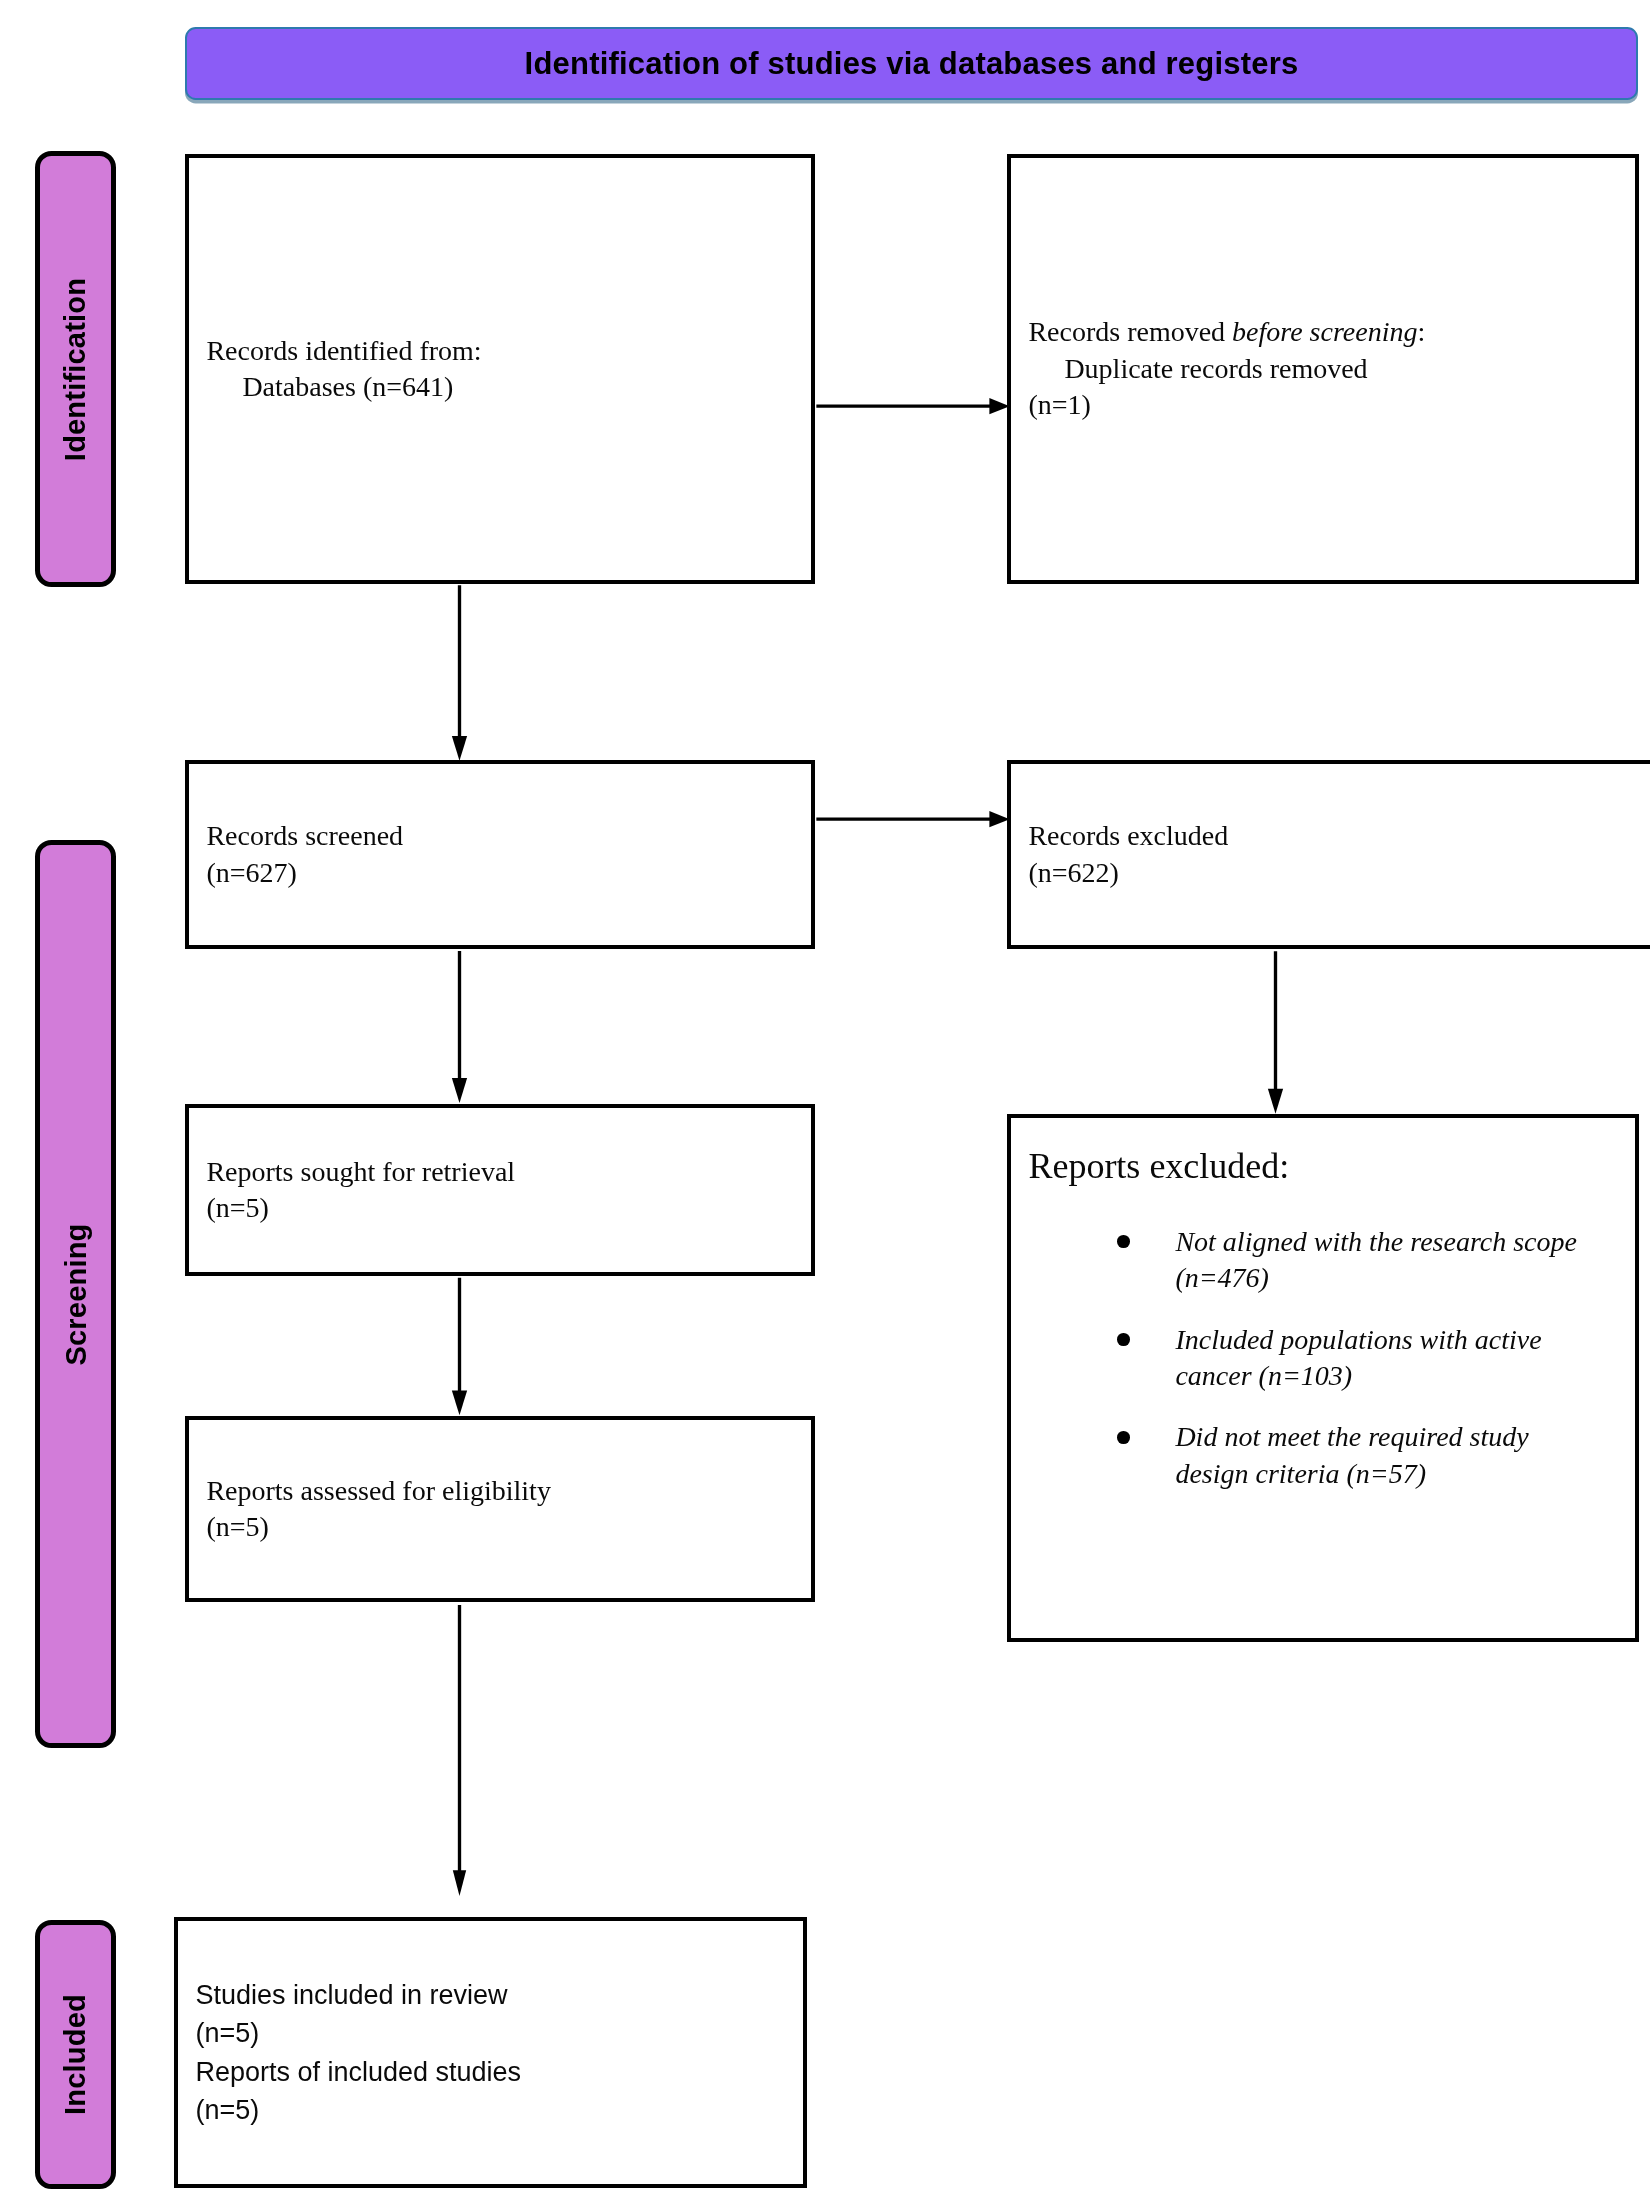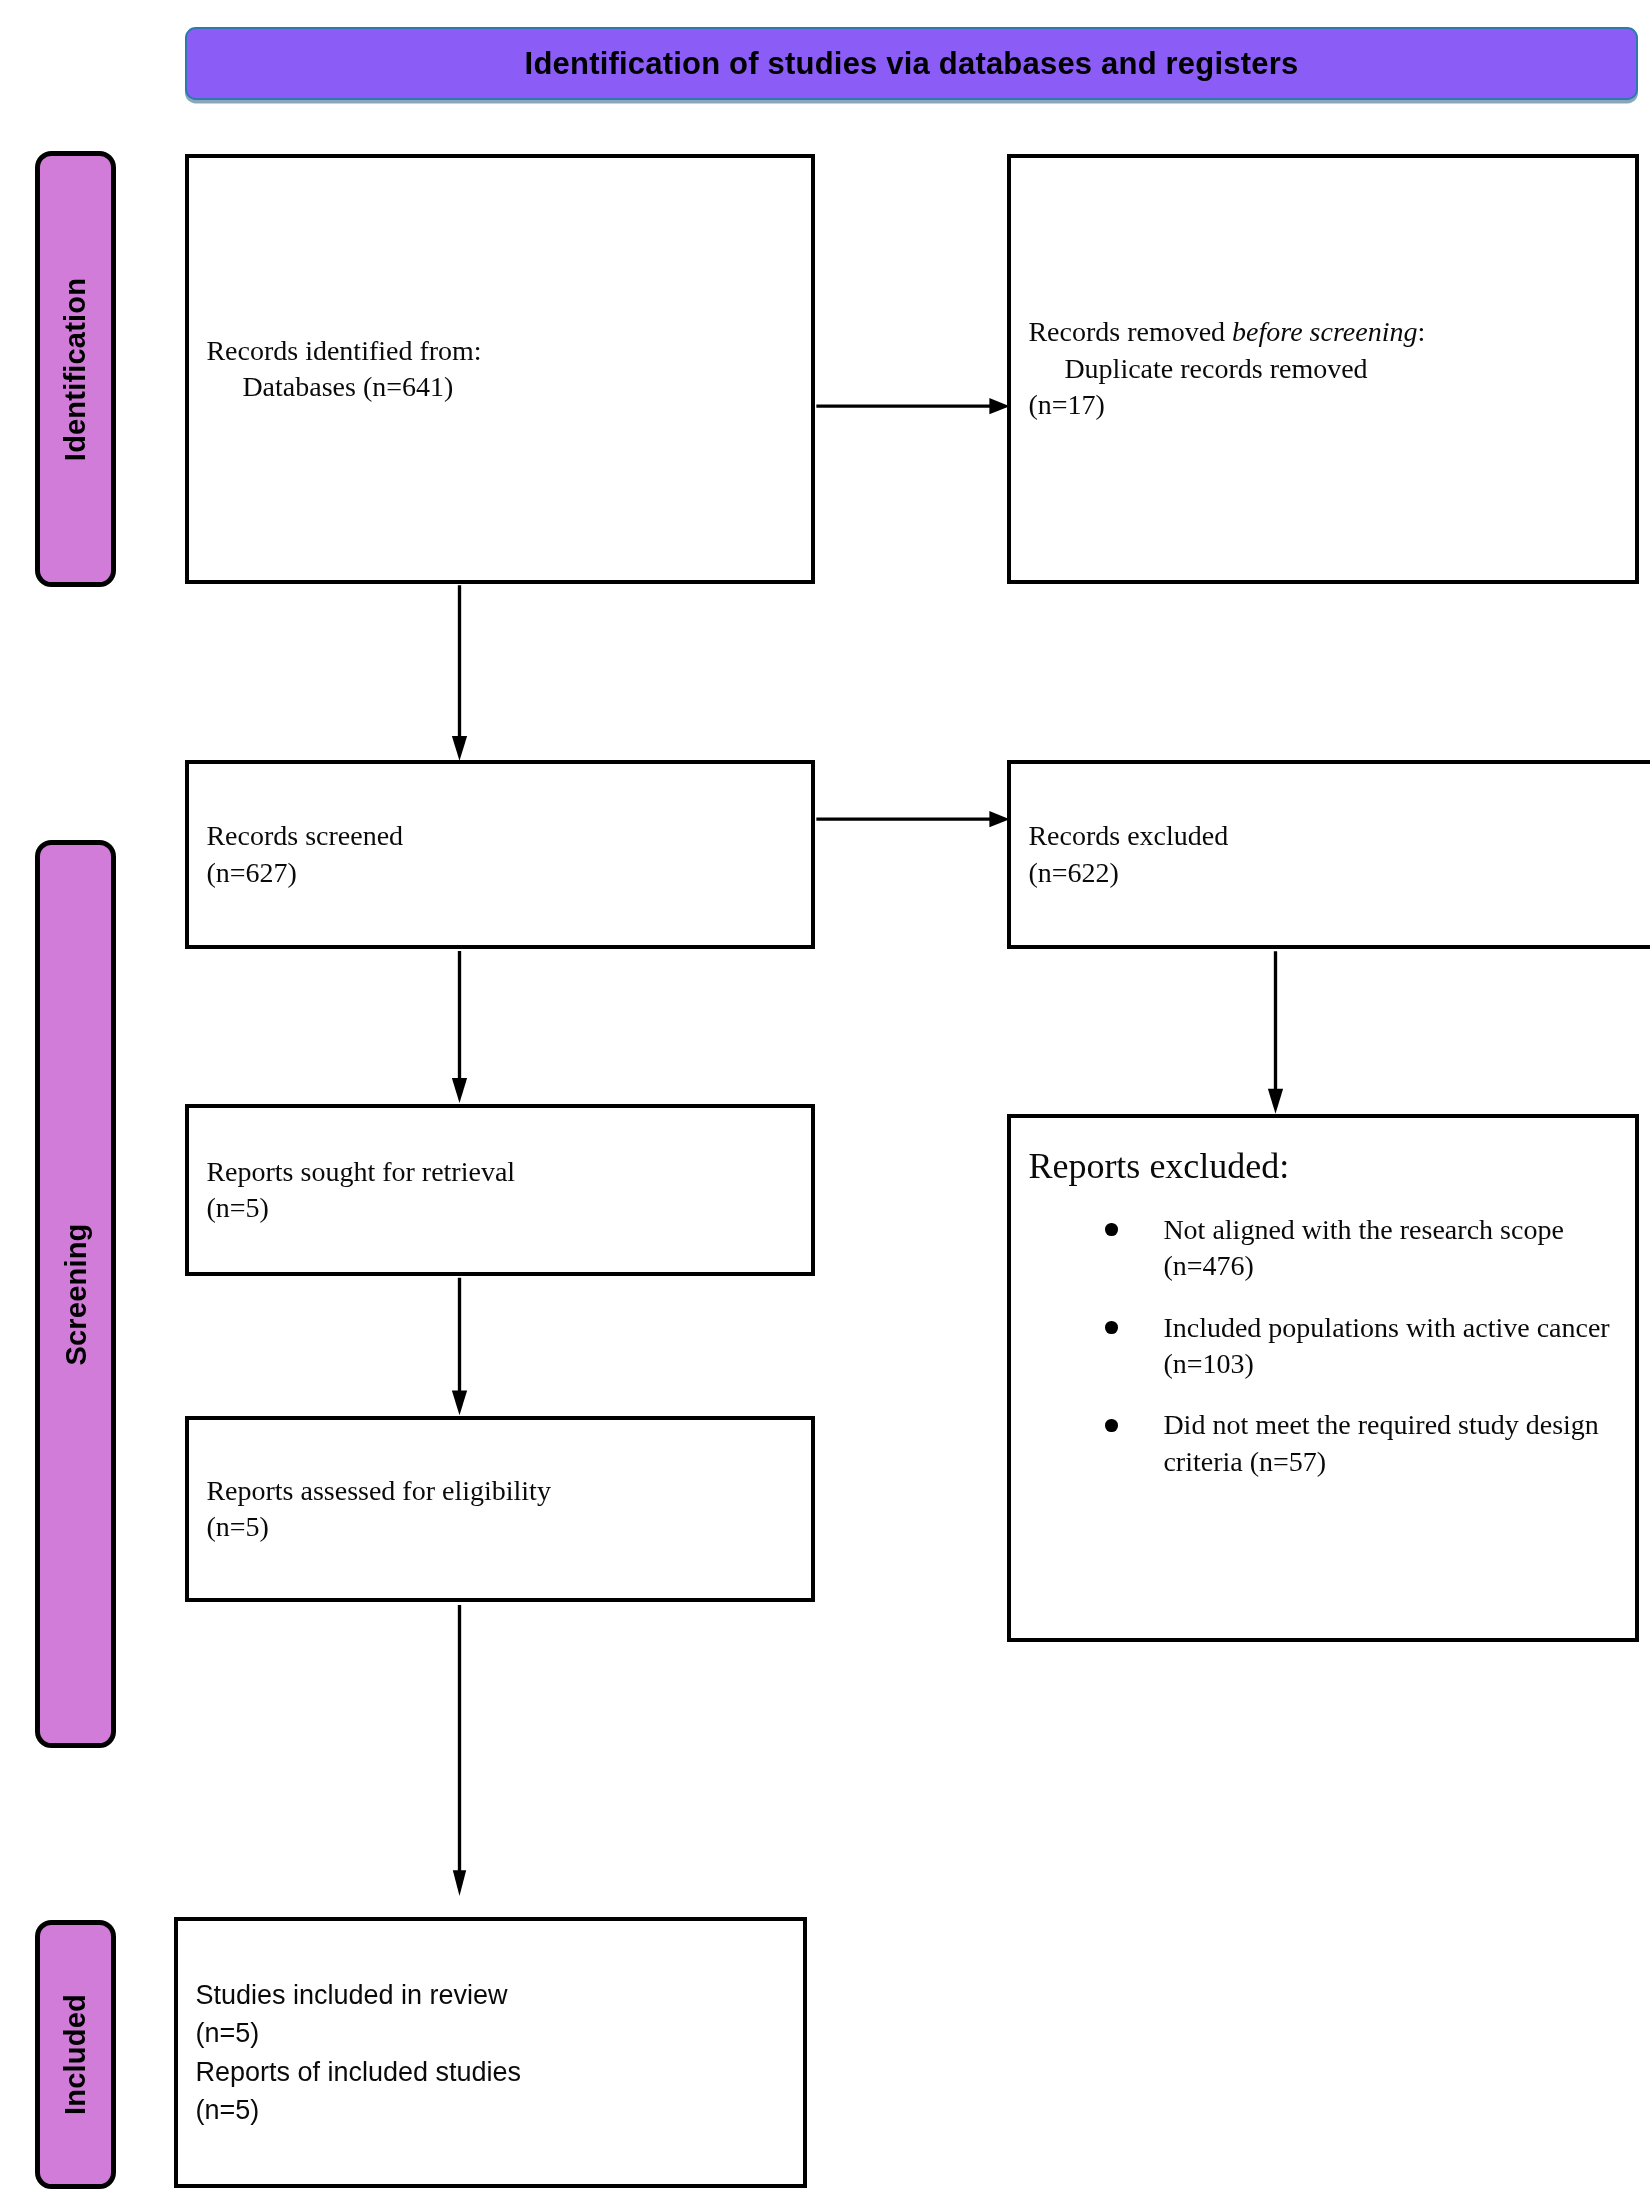--- a/index.html
+++ b/index.html
@@ -104,23 +104,24 @@
   #box-included    { left: 174px;  top: 1917px; width: 633px; height: 271px; }
 
   
   .exc-heading {
     font-size: 36px;
     line-height: 1.3;
     color: #0a0a0a;
     margin-bottom: 22px;
   }
   ul.exc-list {
-    margin: 0;
+    margin: 12px;
     padding: 0 0 0 77px;
     list-style: none;
+    font-style: italic;
   }
   ul.exc-list li {
     position: relative;
     font-size: 28px;
     line-height: 1.30;
     color: #0a0a0a;
     margin-bottom: 25px;
     padding-left: 58px;
   }
   ul.exc-list li:last-child { margin-bottom: 0; }
@@ -163,21 +164,21 @@
     <div class="box-body">
       <span class="ln">Records identified from:</span>
       <span class="ind">Databases (n=641)</span>
     </div>
   </div>
 
   <div class="box" id="box-removed">
     <div class="box-body">
       <span class="ln"><span>Records removed </span><em>before screening</em><span>:</span></span>
       <span class="ind">Duplicate records removed</span>
-      <span class="ln">(n=17)</span>
+      <span class="ln">(n=1)</span>
     </div>
   </div>
 
   <div class="box" id="box-screened">
     <div class="box-body">
       <span class="ln">Records screened</span>
       <span class="ln">(n=627)</span>
     </div>
   </div>
 

